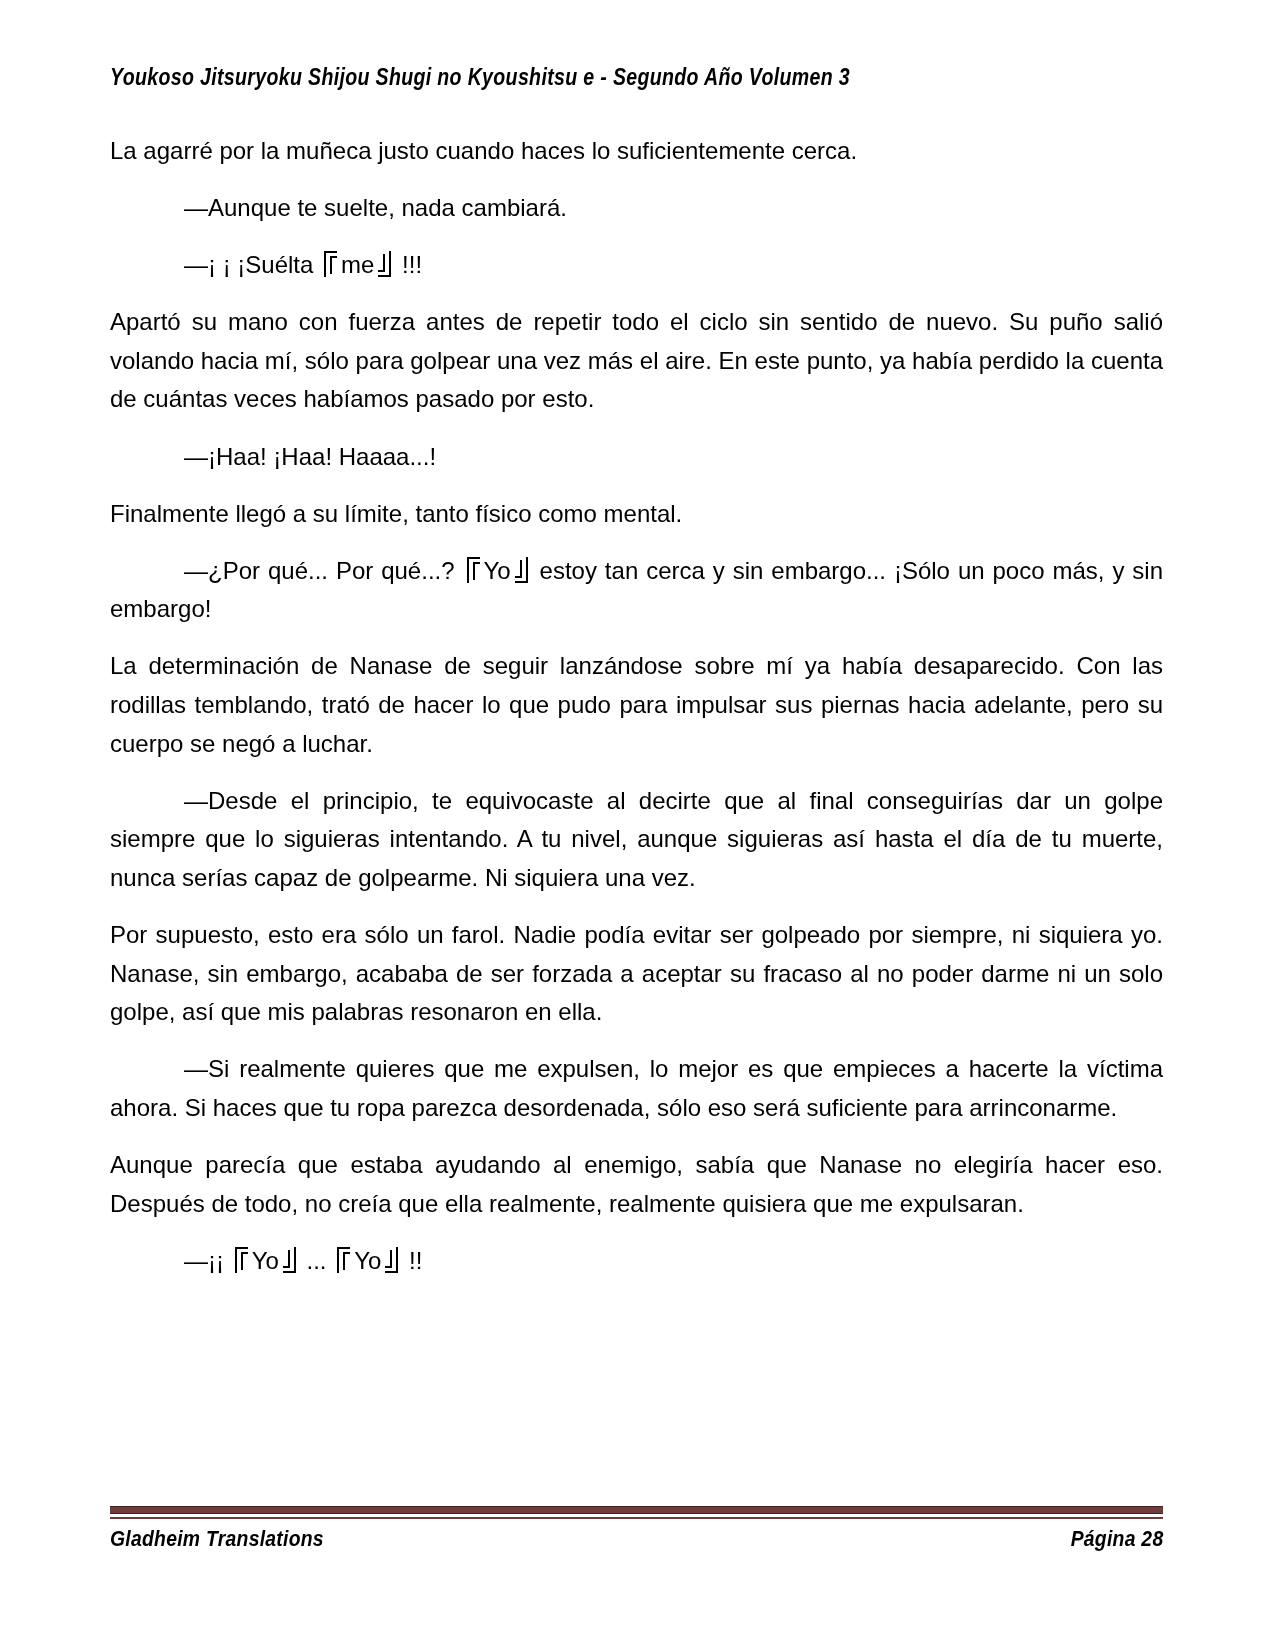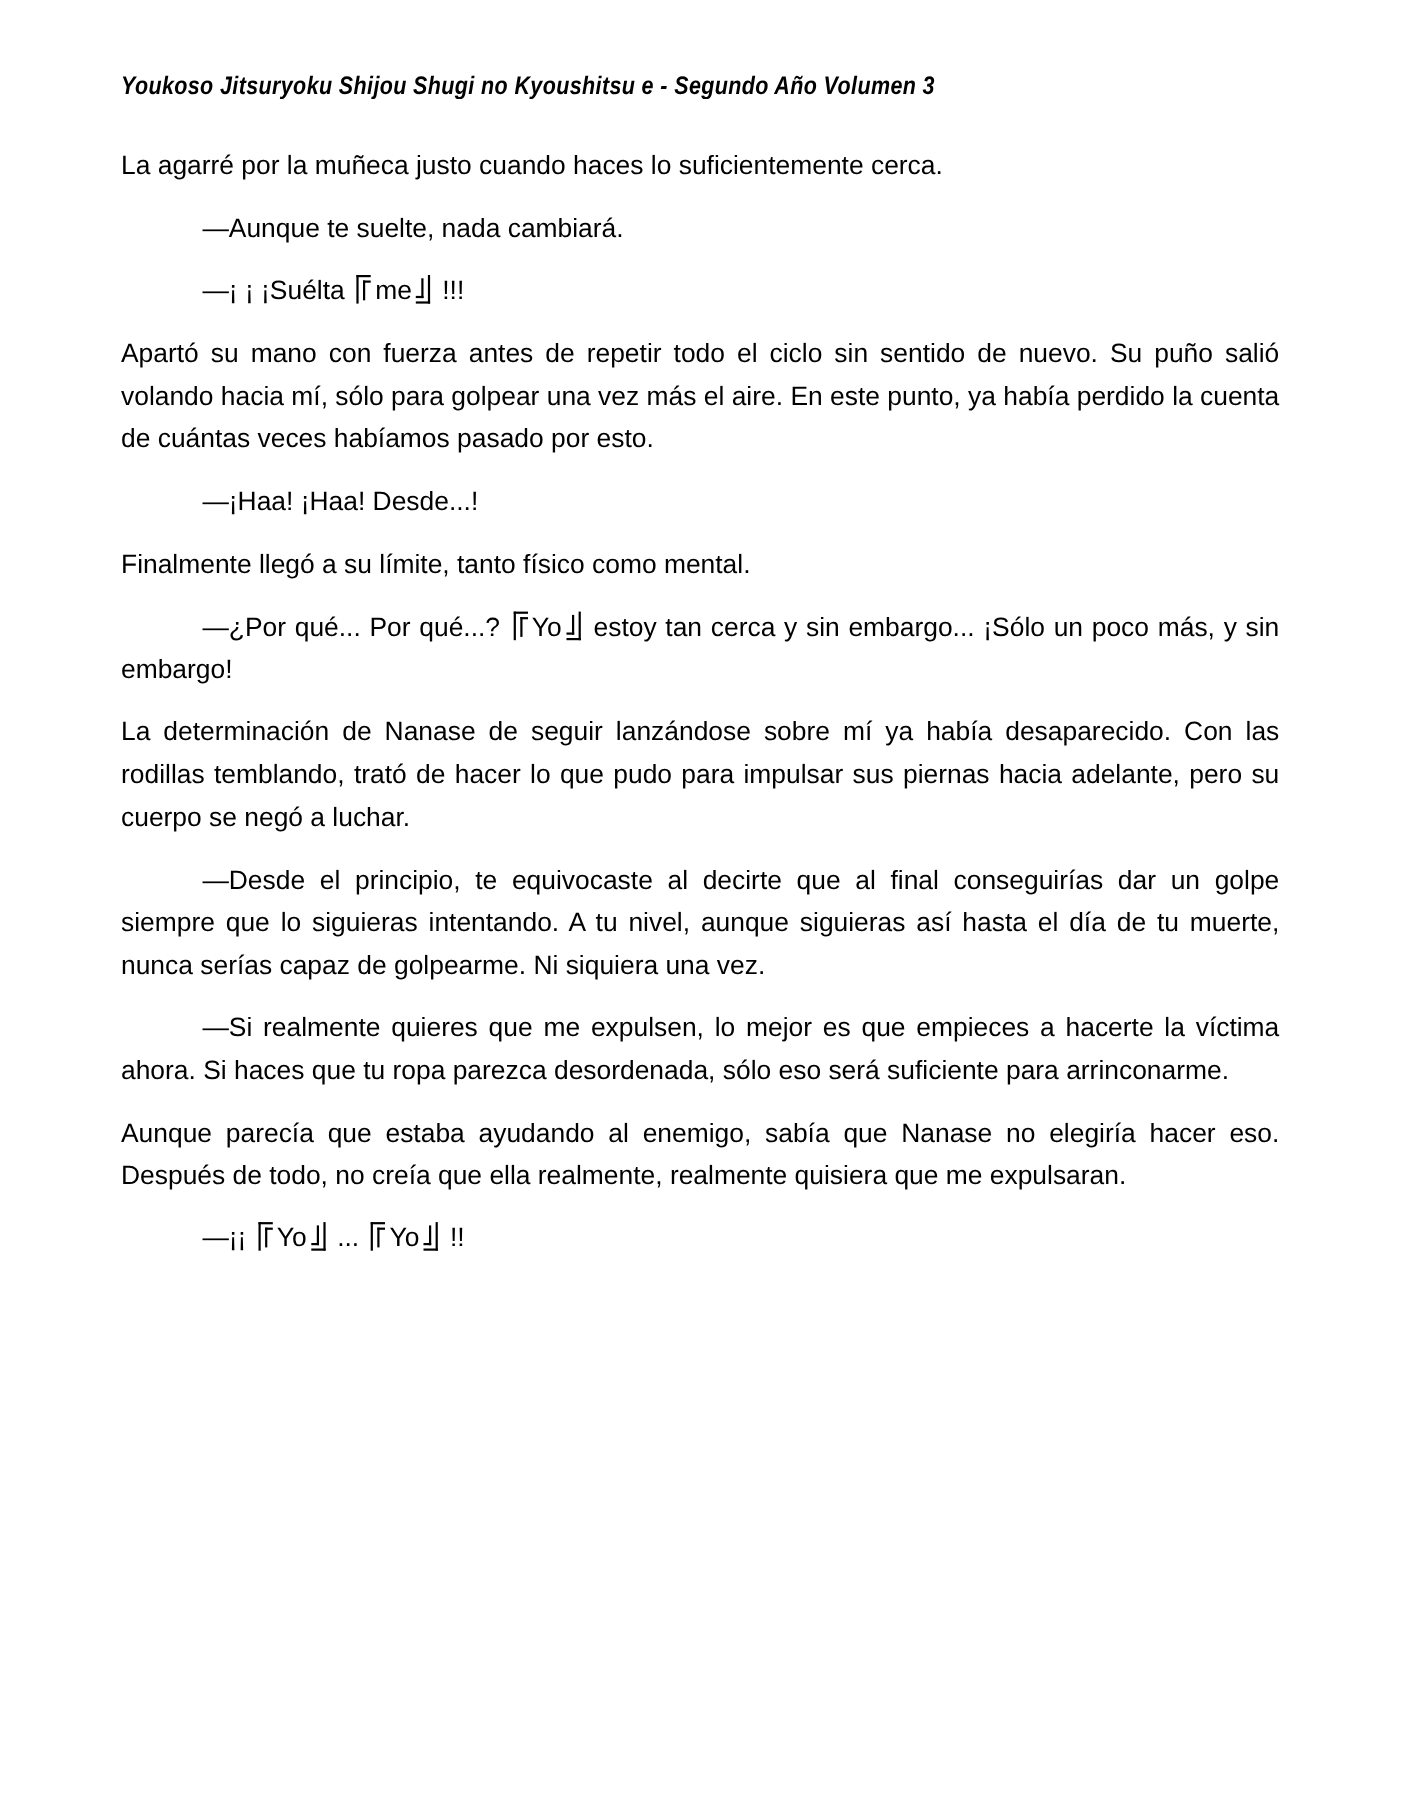--- a/index.html
+++ b/index.html
@@ -109,24 +109,33 @@
 
   <header>
     <div class="title">Youkoso Jitsuryoku Shijou Shugi no Kyoushitsu e - Segundo Año Volumen 3</div>
   </header>
 
   <main>
     <p class="narr">La agarré por la muñeca justo cuando haces lo suficientemente cerca.</p>
     <p class="dlg">—Aunque te suelte, nada cambiará.</p>
     <p class="dlg">—¡ ¡ ¡Suélta <span class="cjk b-open"></span>me<span class="cjk b-close"></span> !!!</p>
     <p class="narr">Apartó su mano con fuerza antes de repetir todo el ciclo sin sentido de nuevo. Su puño salió volando hacia mí, sólo para golpear una vez más el aire. En este punto, ya había perdido la cuenta de cuántas veces habíamos pasado por esto.</p>
-    <p class="dlg">—¡Haa! ¡Haa! Desde...!</p>
+    <p class="dlg">—¡Haa! ¡Haa! Haaaa...!</p>
     <p class="narr">Finalmente llegó a su límite, tanto físico como mental.</p>
     <p class="dlg">—¿Por qué... Por qué...?  <span class="cjk b-open"></span>Yo<span class="cjk b-close"></span> estoy tan cerca y sin embargo... ¡Sólo un poco más, y sin embargo!</p>
     <p class="narr">La determinación de Nanase de seguir lanzándose sobre mí ya había desaparecido. Con las rodillas temblando, trató de hacer lo que pudo para impulsar sus piernas hacia adelante, pero su cuerpo se negó a luchar.</p>
     <p class="dlg">—Desde el principio, te equivocaste al decirte que al final conseguirías dar un golpe siempre que lo siguieras intentando. A tu nivel, aunque siguieras así hasta el día de tu muerte, nunca serías capaz de golpearme. Ni siquiera una vez.</p>
+    <p class="narr">Por supuesto, esto era sólo un farol. Nadie podía evitar ser golpeado por siempre, ni siquiera yo. Nanase, sin embargo, acababa de ser forzada a aceptar su fracaso al no poder darme ni un solo golpe, así que mis palabras resonaron en ella.</p>
     <p class="dlg">—Si realmente quieres que me expulsen, lo mejor es que empieces a hacerte la víctima ahora. Si haces que tu ropa parezca desordenada, sólo eso será suficiente para arrinconarme.</p>
     <p class="narr">Aunque parecía que estaba ayudando al enemigo, sabía que Nanase no elegiría hacer eso. Después de todo, no creía que ella realmente, realmente quisiera que me expulsaran.</p>
     <p class="dlg">—¡¡ <span class="cjk b-open"></span>Yo<span class="cjk b-close"></span> ... <span class="cjk b-open"></span>Yo<span class="cjk b-close"></span> !!</p>
   </main>
 
+  <footer class="footer">
+    <div class="rule-thick"></div>
+    <div class="rule-thin"></div>
+    <div class="footer-row">
+      <span class="footer-text left">Gladheim Translations</span>
+      <span class="footer-text right">Página 28</span>
+    </div>
+  </footer>
 
 </div>
 
 </body></html>

